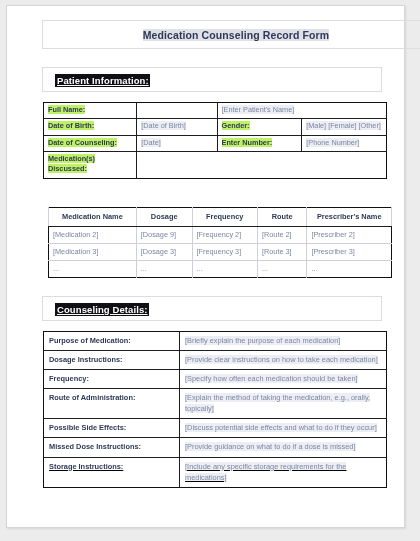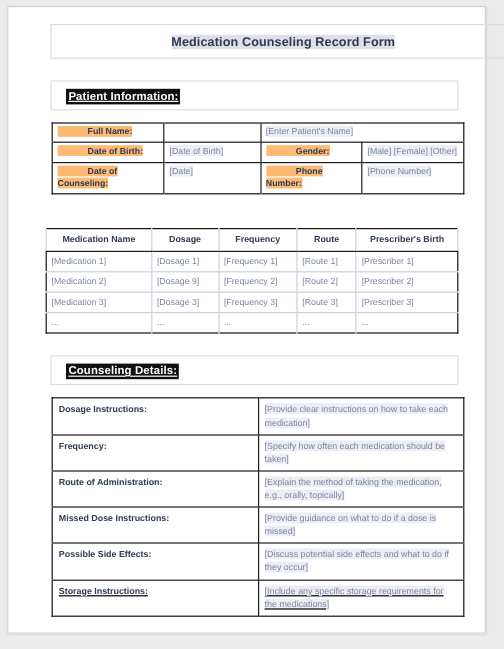--- a/index.html
+++ b/index.html
@@ -84,22 +84,21 @@
     vertical-align: top;
     padding: 2px 4px 3px;
     font-size: 7.3px;
     line-height: 1.42;
   }
   .lbl {
     font-weight: bold;
     color: #2e3a55;
   }
   .lbl span.hl {
-    background: #fdba74;
-    padding-left: 25px;
+    background: #bef264;
   }
   .ph {
     color: #7c86a2;
     text-align: right;
   }
   .ph span.hl {
     background: #eceef4;
   }
 
   
@@ -110,21 +109,21 @@
     border: 1px solid #1d1d21;
     font-size: 7.4px;
     font-weight: bold;
     color: #2e3a55;
     text-align: center;
     padding: 4px 2px 5px;
   }
   table.med {
     border-collapse: collapse;
     width: 344px;
-    margin-left: 1px;
+    margin-left: 11px;
     table-layout: fixed;
     border: 1.4px solid #111114;
   }
   table.med td {
     font-size: 7.3px;
     color: #7c86a2;
     padding: 3px 4px 4px;
     vertical-align: top;
     border: 1px solid #cdcfdb;
   }
@@ -215,49 +214,50 @@
         </td>
       </tr>
       <tr>
         <td class="pl">
           <span class="lbl"><span class="hl">Date of Counseling:</span></span>
         </td>
         <td>
           <span class="ph"><span class="hl">[Date]</span></span>
         </td>
         <td>
-          <span class="lbl"><span class="hl">Phone Number:</span></span>
+          <span class="lbl"><span class="hl">Enter Number:</span></span>
         </td>
         <td class="pr">
           <span class="ph"><span class="hl">[Phone Number]</span></span>
+        </td>
+      </tr>
+      <tr>
+        <td class="pl">
+          <span class="lbl"><span class="hl">Medication(s) Discussed:</span></span>
+        </td>
+        <td class="pr" colspan="3">
+          <span class="ph"></span>
         </td>
       </tr>
     </tbody>
       </table>
 
     <div class="sp18"></div>
 
 
     <div class="sp10"></div>
 
     <table class="med">
       <tbody>
           <tr class="hdr">
         <th class="first" style="width:26%">Medication Name</th>
         <th style="width:16%">Dosage</th>
         <th style="width:19%">Frequency</th>
         <th style="width:14%">Route</th>
-        <th class="last" style="width:25%">Prescriber's Birth</th>
-      </tr>
-      <tr>
-        <td class="first">[Medication 1]</td>
-        <td>[Dosage 1]</td>
-        <td>[Frequency 1]</td>
-        <td>[Route 1]</td>
-        <td class="last">[Prescriber 1]</td>
+        <th class="last" style="width:25%">Prescriber's Name</th>
       </tr>
       <tr>
         <td class="first">[Medication 2]</td>
         <td>[Dosage 9]</td>
         <td>[Frequency 2]</td>
         <td>[Route 2]</td>
         <td class="last">[Prescriber 2]</td>
       </tr>
       <tr>
         <td class="first">[Medication 3]</td>
@@ -279,20 +279,28 @@
     <div class="sp18"></div>
 
     <div class="section-box">
       <span class="section-text">Counseling Details:</span>
     </div>
 
     <div class="sp10"></div>
 
     <table class="couns">
       <tbody>
+          <tr>
+        <td class="cl" style="width:39%">
+          <span class="lbl">Purpose of Medication:</span>
+        </td>
+        <td class="cr" style="width:61%">
+          <span class="ph"><span class="hl">[Briefly explain the purpose of each medication]</span></span>
+        </td>
+      </tr>
       <tr>
         <td class="cl">
           <span class="lbl">Dosage Instructions:</span>
         </td>
         <td class="cr">
           <span class="ph"><span class="hl">[Provide clear instructions on how to take each medication]</span></span>
         </td>
       </tr>
       <tr>
         <td class="cl">
@@ -305,32 +313,32 @@
       <tr>
         <td class="cl">
           <span class="lbl">Route of Administration:</span>
         </td>
         <td class="cr">
           <span class="ph"><span class="hl">[Explain the method of taking the medication, e.g., orally, topically]</span></span>
         </td>
       </tr>
       <tr>
         <td class="cl">
+          <span class="lbl">Possible Side Effects:</span>
+        </td>
+        <td class="cr">
+          <span class="ph"><span class="hl">[Discuss potential side effects and what to do if they occur]</span></span>
+        </td>
+      </tr>
+      <tr>
+        <td class="cl">
           <span class="lbl">Missed Dose Instructions:</span>
         </td>
         <td class="cr">
           <span class="ph"><span class="hl">[Provide guidance on what to do if a dose is missed]</span></span>
-        </td>
-      </tr>
-      <tr>
-        <td class="cl">
-          <span class="lbl">Possible Side Effects:</span>
-        </td>
-        <td class="cr">
-          <span class="ph"><span class="hl">[Discuss potential side effects and what to do if they occur]</span></span>
         </td>
       </tr>
       <tr>
         <td class="cl">
           <span class="lbl">Storage Instructions:</span>
         </td>
         <td class="cr">
           <span class="ph"><span class="hl">[Include any specific storage requirements for the medications]</span></span>
         </td>
       </tr>

